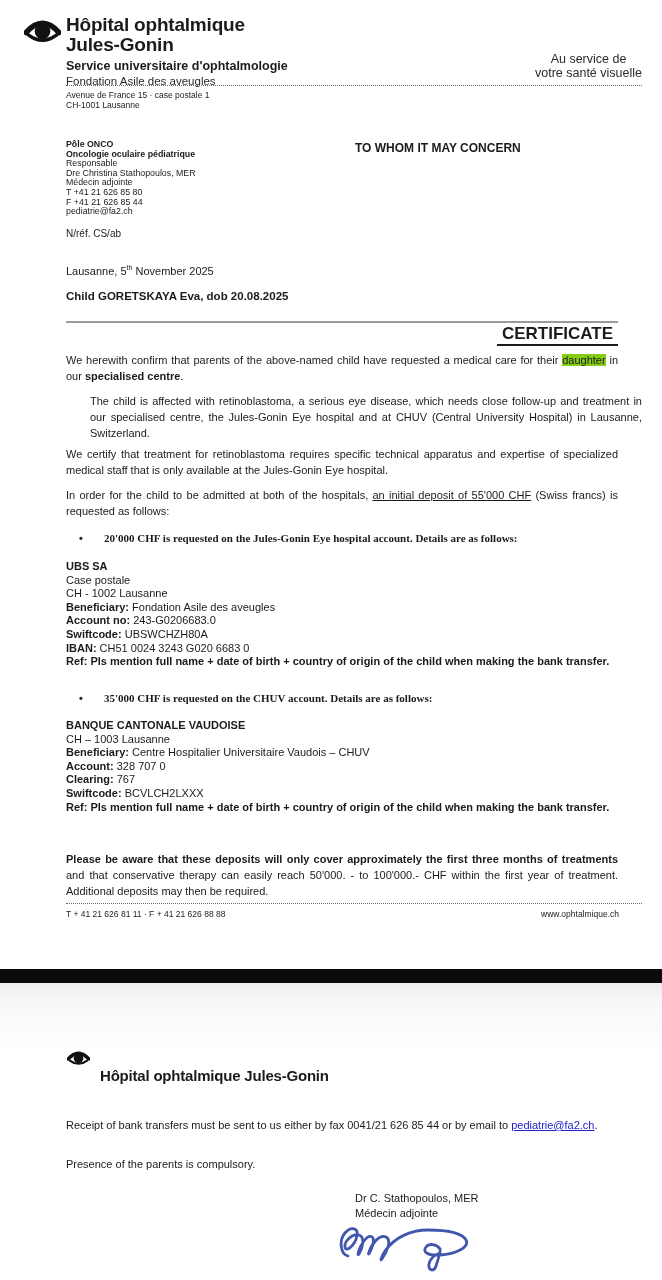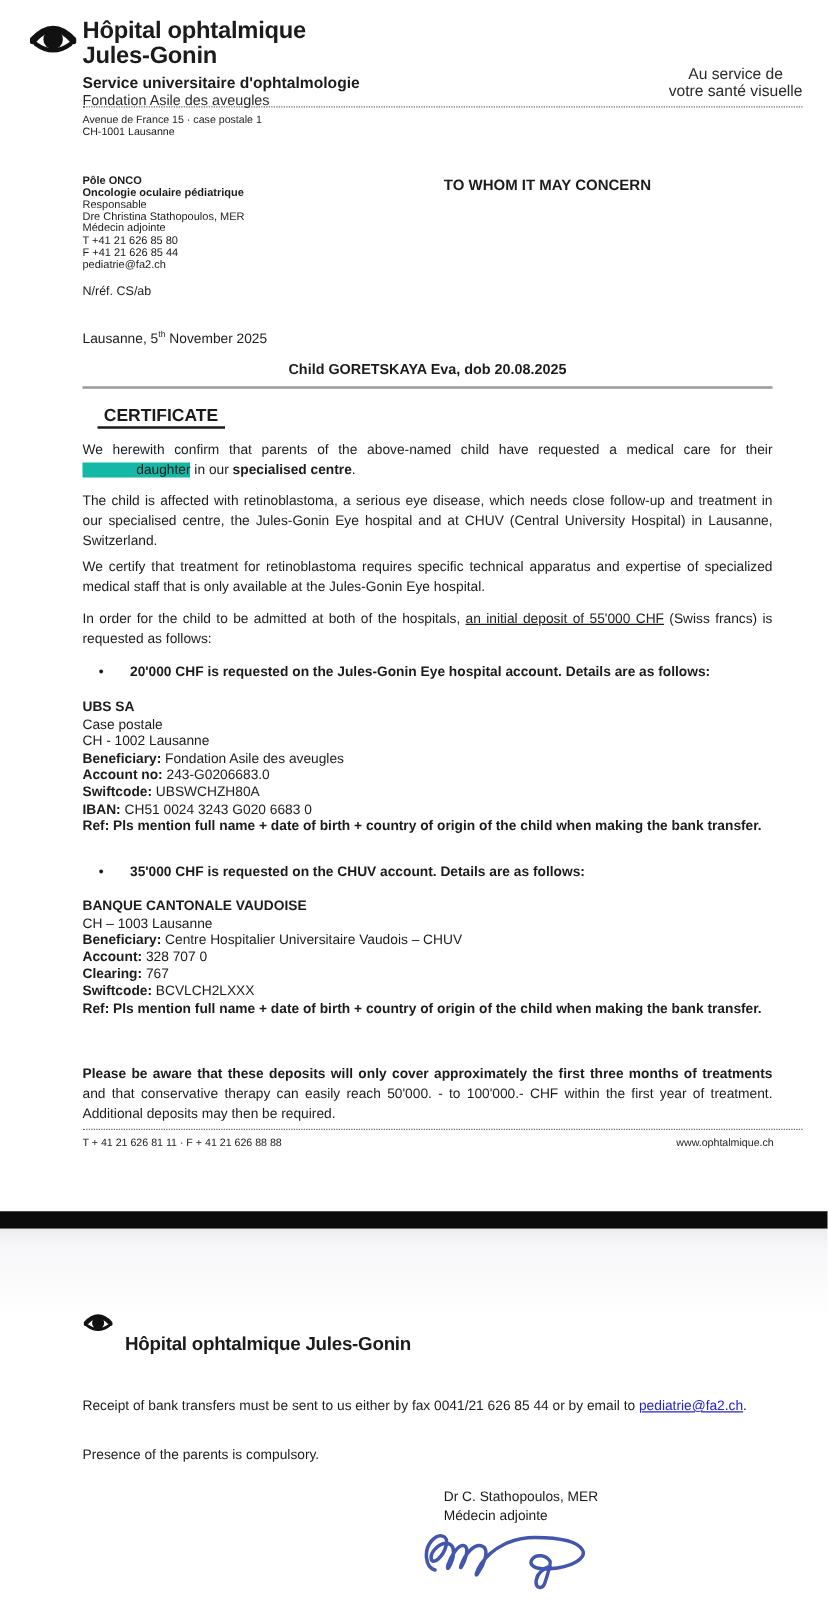--- a/index.html
+++ b/index.html
@@ -5,51 +5,51 @@
   * { margin:0; padding:0; box-sizing:border-box; }
   html,body { width:662px; }
   body {
     position:relative; width:662px; height:1280px; background:#ffffff;
     font-family:"Liberation Sans", sans-serif; color:#1b1b1b;
     -webkit-font-smoothing:antialiased; overflow:hidden;
   }
   .abs { position:absolute; }
   .b { font-weight:bold; }
   .u { text-decoration:underline; }
-  .hl { background:#14b8a6;padding-left:43px; }
+  .hl { background:#84cc16; }
   .sup { vertical-align:super; font-size:7px; line-height:0; }
   .link { color:#2222cc; text-decoration:underline; cursor:pointer; }
 
   
   .logo-svg { display:block; }
   .brand { left:66px; top:15px; width:576px; }
   .brand-line { font-weight:bold; font-size:19px; line-height:20px; letter-spacing:-0.2px; }
   .service { font-weight:bold; font-size:12.5px; margin-top:4px; }
   .foundation { font-size:11.5px; margin-top:2px; color:#2a2a2a; }
   .tagline { right:20px; top:52px; text-align:center; font-size:12.5px; line-height:14px; color:#2a2a2a; }
   .dotrule { left:66px; top:85px; width:576px; border-top:1px dotted #6a6a6a; height:0; }
   .address { left:66px; top:90px; font-size:8.5px; line-height:10px; color:#222; }
 
   .sender { left:66px; top:140px; width:280px; font-size:8.8px; }
   .sender .tline { line-height:9.6px; }
   .to-whom { left:355px; top:141px; font-weight:bold; font-size:12px; }
   .reference { left:66px; top:228px; font-size:10px; }
   .dateline { left:66px; top:265px; font-size:11px; }
 
   .subject { left:66px; top:290px; width:552px; font-weight:bold; font-size:11.5px;
-             padding-bottom:7px; border-bottom:2px solid #9b9b9b;text-align:center; }
-  .doc-title { left:78px; top:324px; width:552px; text-align:left; font-size:14px; }
+             padding-bottom:19px; border-bottom:2px solid #9b9b9b; }
+  .doc-title { left:66px; top:324px; width:552px; text-align:right; font-size:17px; }
   .doc-title span { font-weight:bold; border-bottom:2px solid #1b1b1b; padding:0 5px 1px 5px; }
 
   .para { left:66px; width:552px; font-size:11px; line-height:16px; text-align:justify; }
-  .p1 { top:352px; } .p2 { top:393px; } .p3 { top:446px; } .p4 { top:487px; }
+  .p1 { top:352px; } .p2 { top:393px;margin-left:24px; } .p3 { top:446px; } .p4 { top:487px; }
 
   .bullet { left:66px; width:552px; display:flex; font-size:11px; line-height:15px; }
   .bullet .marker { width:38px; padding-left:13px; font-weight:bold; }
-  .bullet .btxt { flex:1; font-weight:bold; }
+  .bullet .btxt { flex:1; font-weight:bold;font-family:Liberation Serif, serif; }
   .bl1 { top:531px; } .bl2 { top:691px; }
 
   .bank { left:66px; width:552px; font-size:11px; }
   .bank .tline { line-height:13.6px; }
   .bk1 { top:560px; } .bk2 { top:719px; }
 
   .closing { top:851px; }
 
   .footrule { left:66px; top:903px; width:576px; border-top:1px dotted #6a6a6a; height:0; }
   .footer-row { left:66px; top:909px; width:553px; display:flex; justify-content:space-between;

